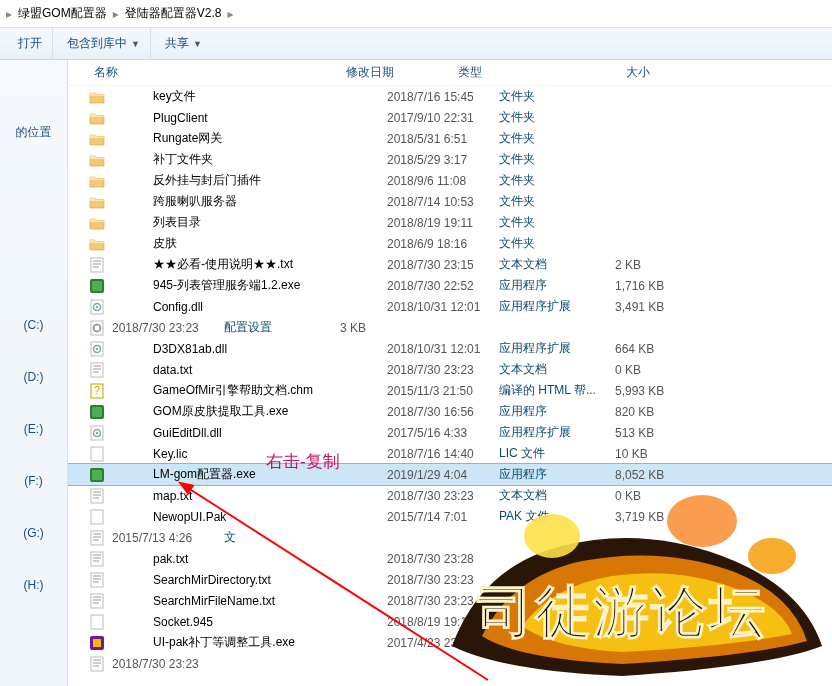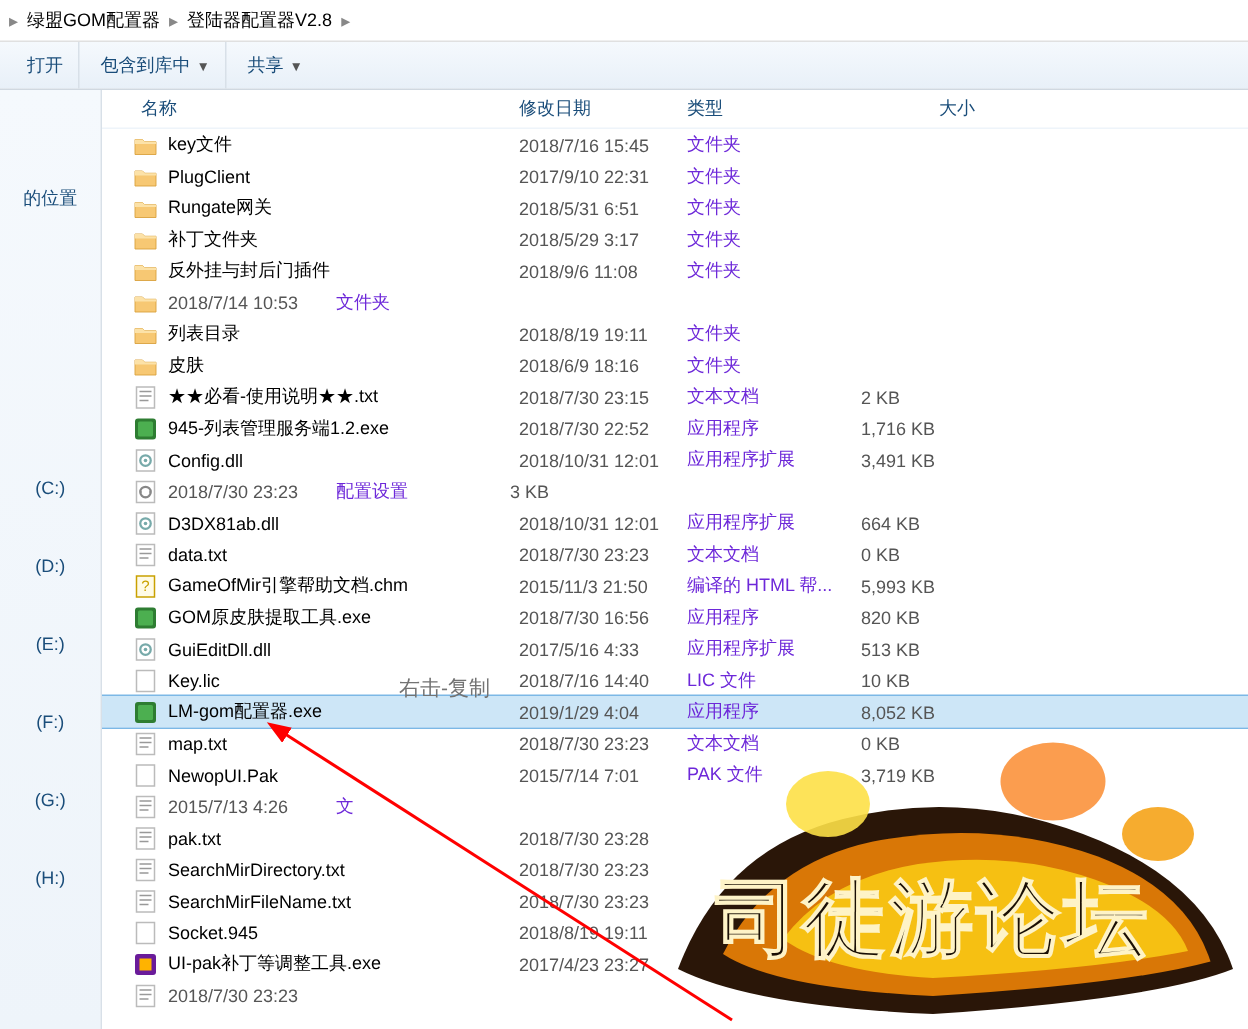--- a/index.html
+++ b/index.html
@@ -99,28 +99,28 @@
     }
     .file-row .icon {
       width: 18px;
       height: 16px;
       margin-right: 6px;
       display: inline-flex;
       align-items: center;
       justify-content: center;
       flex-shrink: 0;
     }
-    .file-row .fname { width: 234px; white-space: nowrap; overflow: hidden; }
+    .file-row .fname { width: 234px; white-space: nowrap; overflow: hidden; margin-left: 41px; }
     .file-row .fdate { width: 112px; color: #555; }
-    .file-row .ftype { width: 116px; color: #6d28d9; white-space: nowrap; overflow: hidden; }
+    .file-row .ftype { width: 116px; color: #0c4a6e; white-space: nowrap; overflow: hidden; }
     .file-row .fsize { width: 90px; padding-right: 14px; color: #555; }
     .annotation {
       position: absolute;
-      color: #737373;
-      font-size: 14px;
+      color: #be185d;
+      font-size: 17px;
       pointer-events: none;
       z-index: 5;
     }
     .arrow-line {
       position: absolute;
       pointer-events: none;
       z-index: 4;
     }
     .watermark {
       position: absolute;
@@ -238,20 +238,21 @@
           <span class="ftype">文件夹</span>
           <span class="fsize"></span>
         </div>
         <div class="file-row">
           <span class="icon">
             <svg width="16" height="14">
               <path d="M1,3 L6,3 L7.5,4.5 L15,4.5 L15,13 L1,13 Z" fill="#f7c873" stroke="#d9a23d" stroke-width="0.6"></path>
               <path d="M1,3 L6,3 L7.5,4.5 L15,4.5 L15,6 L1,6 Z" fill="#fce2a8"></path>
             </svg>
           </span>
+          <span class="fname">跨服喇叭服务器</span>
           <span class="fdate">2018/7/14 10:53</span>
           <span class="ftype">文件夹</span>
           <span class="fsize"></span>
         </div>
         <div class="file-row">
           <span class="icon">
             <svg width="16" height="14">
               <path d="M1,3 L6,3 L7.5,4.5 L15,4.5 L15,13 L1,13 Z" fill="#f7c873" stroke="#d9a23d" stroke-width="0.6"></path>
               <path d="M1,3 L6,3 L7.5,4.5 L15,4.5 L15,6 L1,6 Z" fill="#fce2a8"></path>
             </svg>

